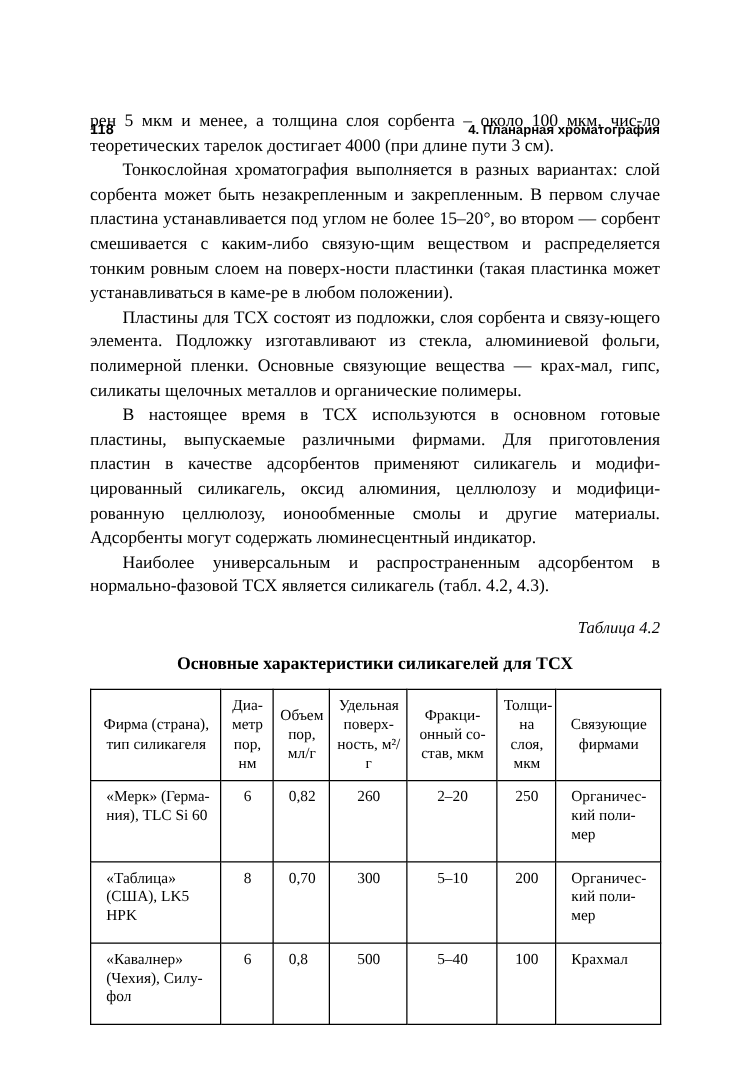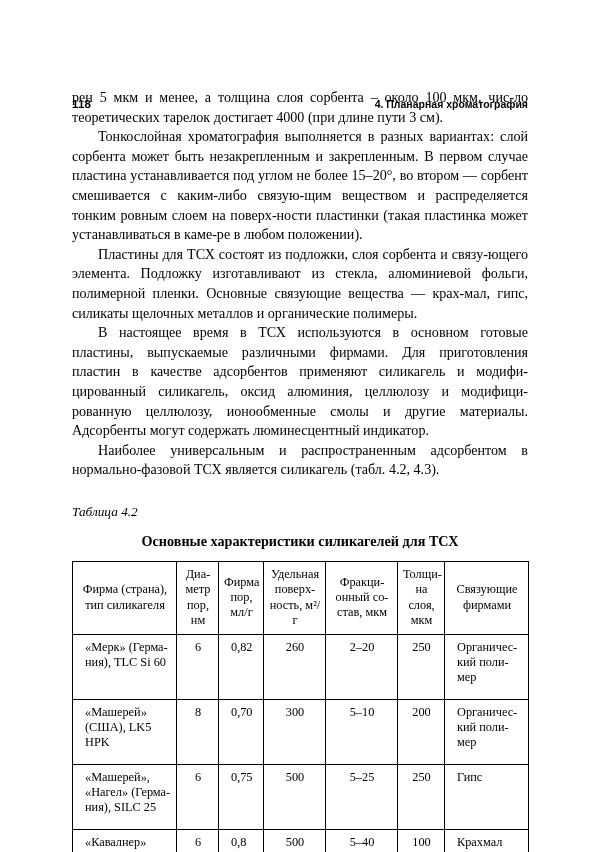--- a/index.html
+++ b/index.html
@@ -54,24 +54,24 @@
     font-size: 14.1px;
     line-height: 19.6px;
     text-align: justify;
     text-indent: 26px;
     hyphens: manual;
   }
   p.body-par.noindent {
     text-indent: 0;
   }
   .table-caption-num {
-    margin-top: 24px;
+    margin-top: 14px;
     font-size: 13.3px;
     font-style: italic;
-    text-align: left;
+    text-align: right;
   }
   .table-title {
     margin-top: 13px;
     font-size: 14.2px;
     font-weight: bold;
     text-align: center;
     font-family: "Liberation Serif", serif;
   }
   table.data-table {
     margin-top: 11px;
@@ -134,54 +134,45 @@
           <col class="col2">
           <col class="col3">
           <col class="col4">
           <col class="col5">
           <col class="col6">
       </colgroup>
       <thead>
         <tr>
           <th>Фирма (страна), тип силикагеля</th>
           <th>Диа-метр пор, нм</th>
-          <th>Фирма пор, мл/г</th>
+          <th>Объем пор, мл/г</th>
           <th>Удельная поверх-ность, м²/г</th>
           <th>Фракци-онный со-став, мкм</th>
           <th>Толщи-на слоя, мкм</th>
           <th>Связующие фирмами</th>
         </tr>
       </thead>
       <tbody>
         <tr class="data-row">
           <td class="cell-left">«Мерк» (Герма-ния), TLC Si 60</td>
           <td>6</td>
           <td class="cell-left">0,82</td>
           <td>260</td>
           <td>2–20</td>
           <td>250</td>
           <td class="cell-left">Органичес-кий поли-мер</td>
         </tr>
         <tr class="data-row">
-          <td class="cell-left">«Машерей» (США), LK5 HPK</td>
+          <td class="cell-left">«Таблица» (США), LK5 HPK</td>
           <td>8</td>
           <td class="cell-left">0,70</td>
           <td>300</td>
           <td>5–10</td>
           <td>200</td>
           <td class="cell-left">Органичес-кий поли-мер</td>
-        </tr>
-        <tr class="data-row">
-          <td class="cell-left">«Машерей», «Нагел» (Герма-ния), SILC 25</td>
-          <td>6</td>
-          <td class="cell-left">0,75</td>
-          <td>500</td>
-          <td>5–25</td>
-          <td>250</td>
-          <td class="cell-left">Гипс</td>
         </tr>
         <tr class="data-row">
           <td class="cell-left">«Кавалнер» (Чехия), Силу-фол</td>
           <td>6</td>
           <td class="cell-left">0,8</td>
           <td>500</td>
           <td>5–40</td>
           <td>100</td>
           <td class="cell-left">Крахмал</td>
         </tr>

